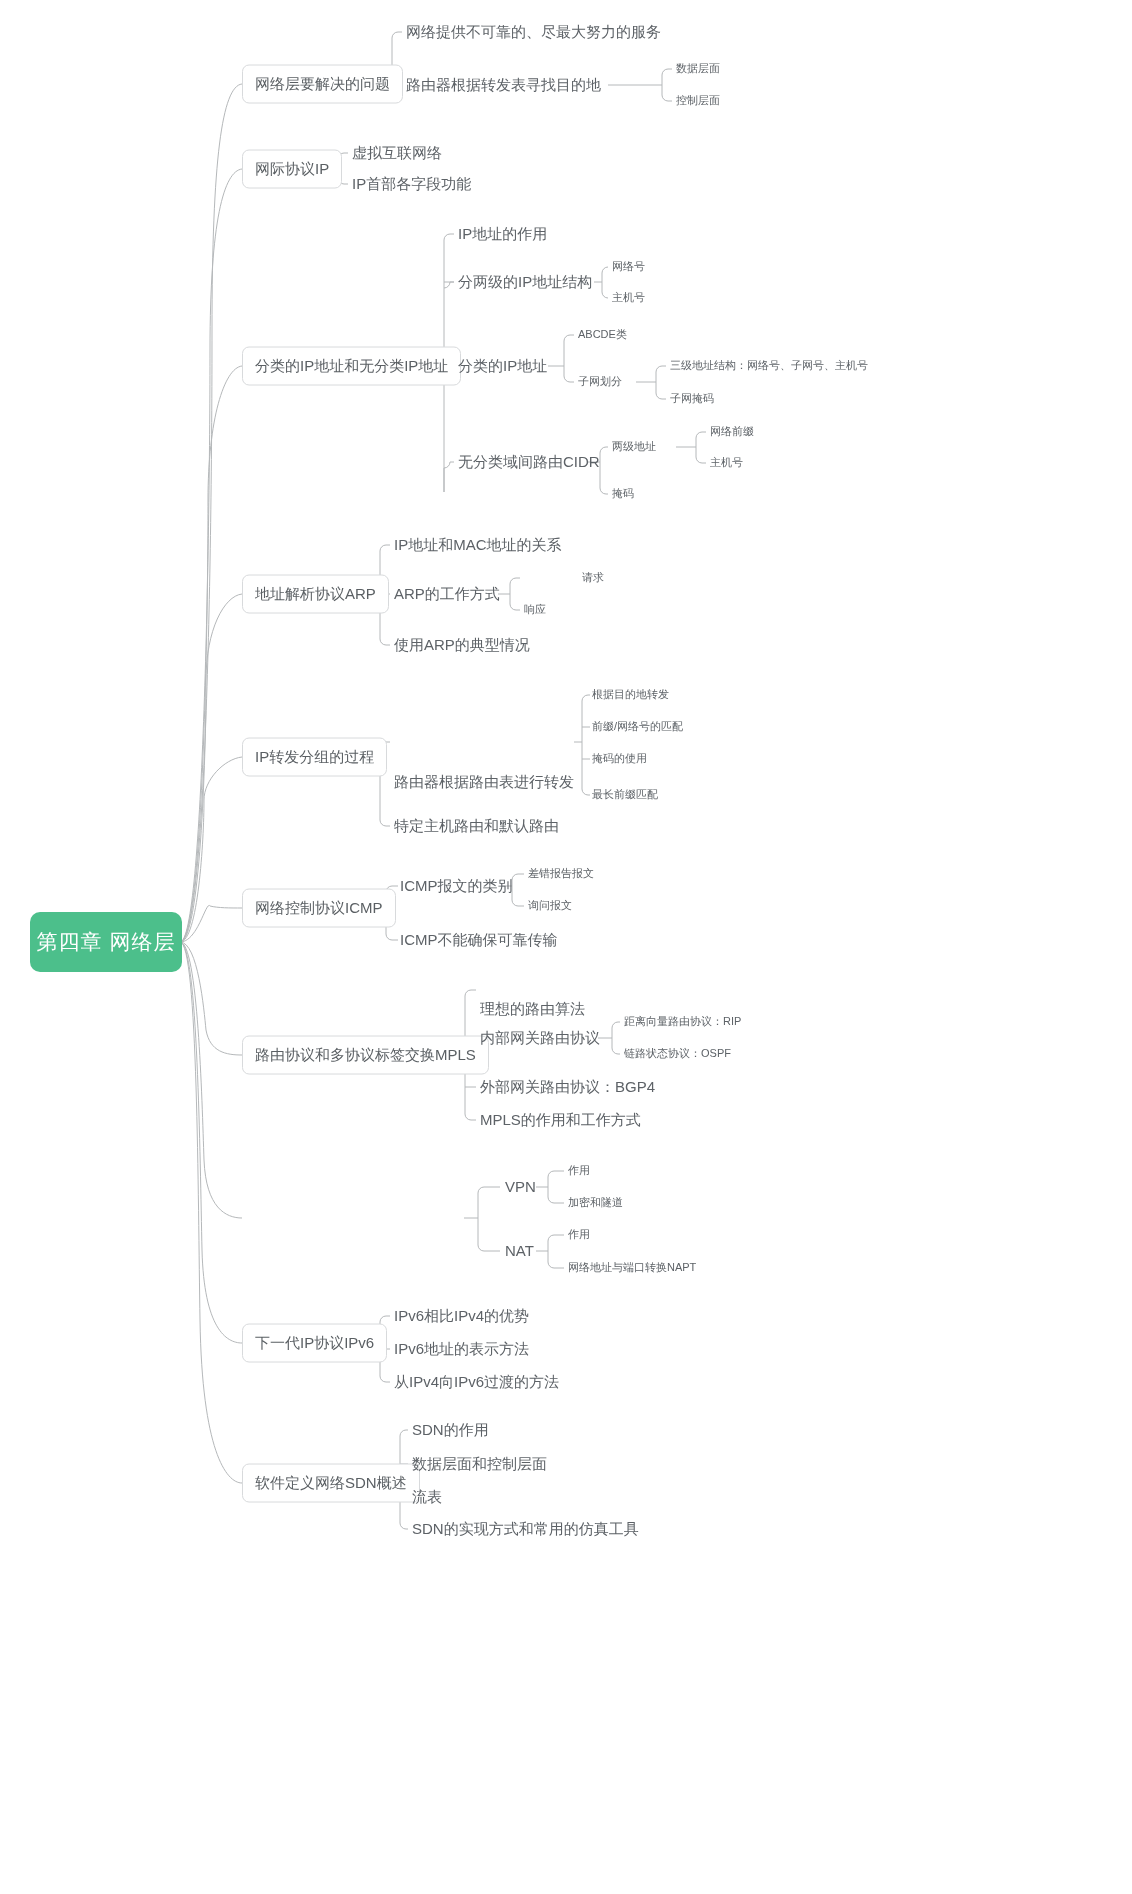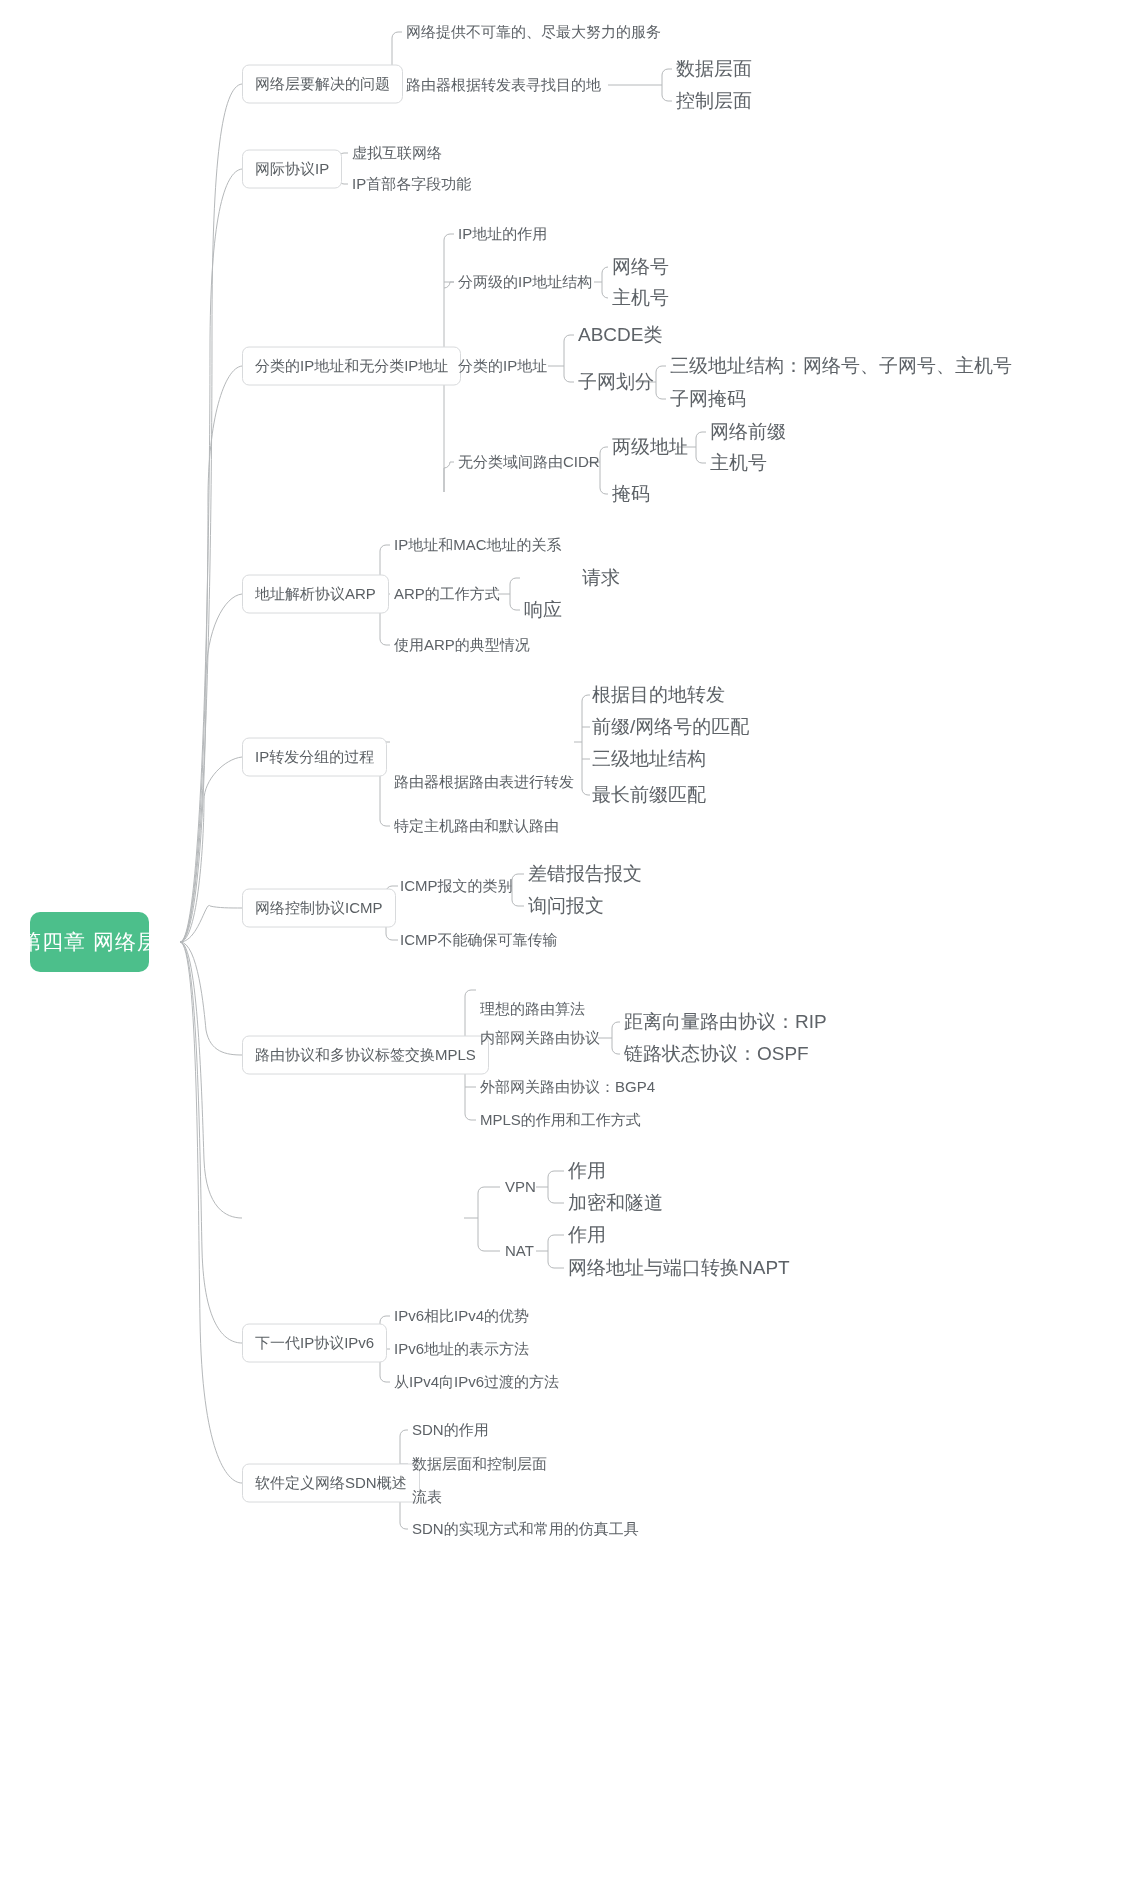--- a/index.html
+++ b/index.html
@@ -17,21 +17,21 @@
   svg.links{
     position:absolute;
     left:0;top:0;
     width:1132px;height:1894px;
     pointer-events:none;
   }
   
   .root-node{
     position:absolute;
     left:30px; top:912px;
-    width:119px; height:60px;
+    width:152px; height:60px;
     background:#4cbf8b;
     border-radius:10px;
     display:flex;align-items:center;justify-content:center;
     color:#ffffff;
     font-size:21px;
     letter-spacing:1px;
     box-sizing:border-box;
     white-space:nowrap;
   }
   
@@ -46,21 +46,21 @@
     padding:0 12px;
     height:39px;
     box-sizing:border-box;
     white-space:nowrap;
     transform:translateY(-50%);
   }
   
   .leaf{
     position:absolute;
     color:#5d6267;
-    font-size:19px;
+    font-size:11px;
     white-space:nowrap;
     transform:translateY(-50%);
     line-height:1.2;
   }
   .leaf.l2{font-size:15px;}
 </style>
 </head>
 <body>
 
 <div id="canvas">
@@ -226,21 +226,21 @@
 
   <div class="leaf l2" style="left:394px; top:545px;">IP地址和MAC地址的关系</div>
   <div class="leaf l2" style="left:394px; top:594px;">ARP的工作方式</div>
   <div class="leaf" style="left:541px; top:578px;margin-left:41px;">请求</div>
   <div class="leaf" style="left:524px; top:610px;">响应</div>
   <div class="leaf l2" style="left:394px; top:645px;">使用ARP的典型情况</div>
 
   <div class="leaf l2" style="left:394px; top:782px;">路由器根据路由表进行转发</div>
   <div class="leaf" style="left:592px; top:695px;">根据目的地转发</div>
   <div class="leaf" style="left:592px; top:727px;">前缀/网络号的匹配</div>
-  <div class="leaf" style="left:592px; top:759px;">三级地址结构</div>
+  <div class="leaf" style="left:592px; top:759px;">掩码的使用</div>
   <div class="leaf" style="left:592px; top:795px;">最长前缀匹配</div>
   <div class="leaf l2" style="left:394px; top:826px;">特定主机路由和默认路由</div>
 
   <div class="leaf l2" style="left:400px; top:886px;">ICMP报文的类别</div>
   <div class="leaf" style="left:528px; top:874px;">差错报告报文</div>
   <div class="leaf" style="left:528px; top:906px;">询问报文</div>
   <div class="leaf l2" style="left:400px; top:940px;">ICMP不能确保可靠传输</div>
 
   <div class="leaf l2" style="left:480px; top:990px;margin-top:19px;">理想的路由算法</div>
   <div class="leaf l2" style="left:480px; top:1038px;">内部网关路由协议</div>

